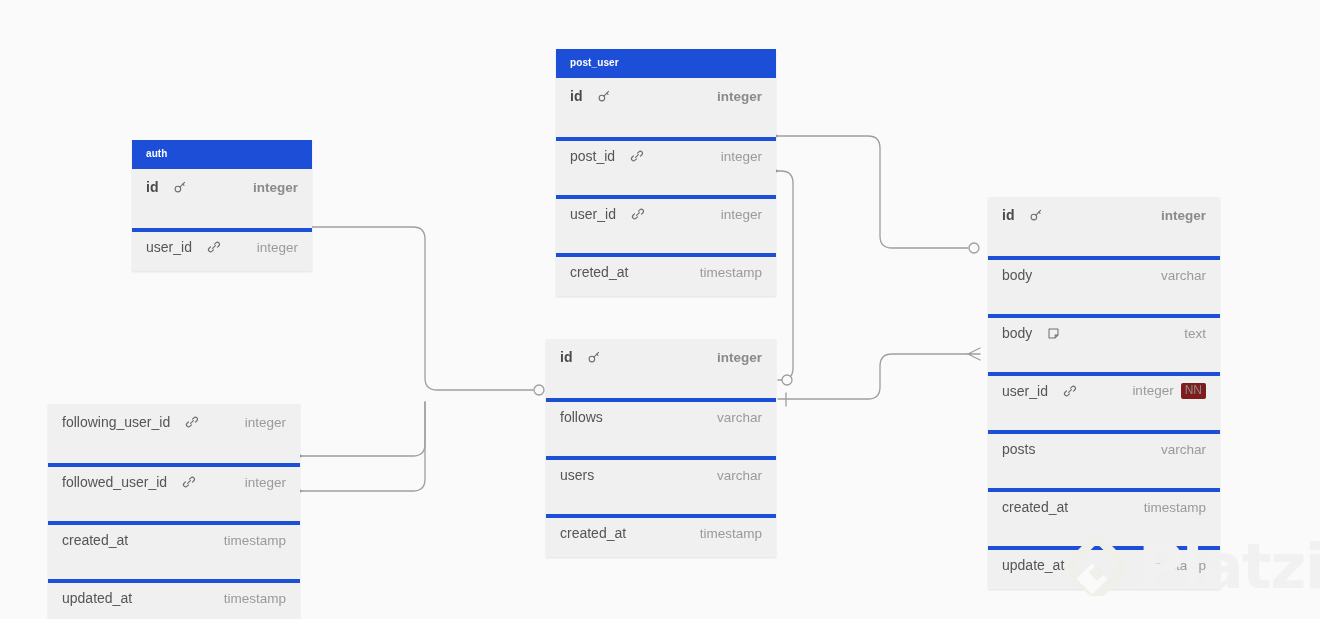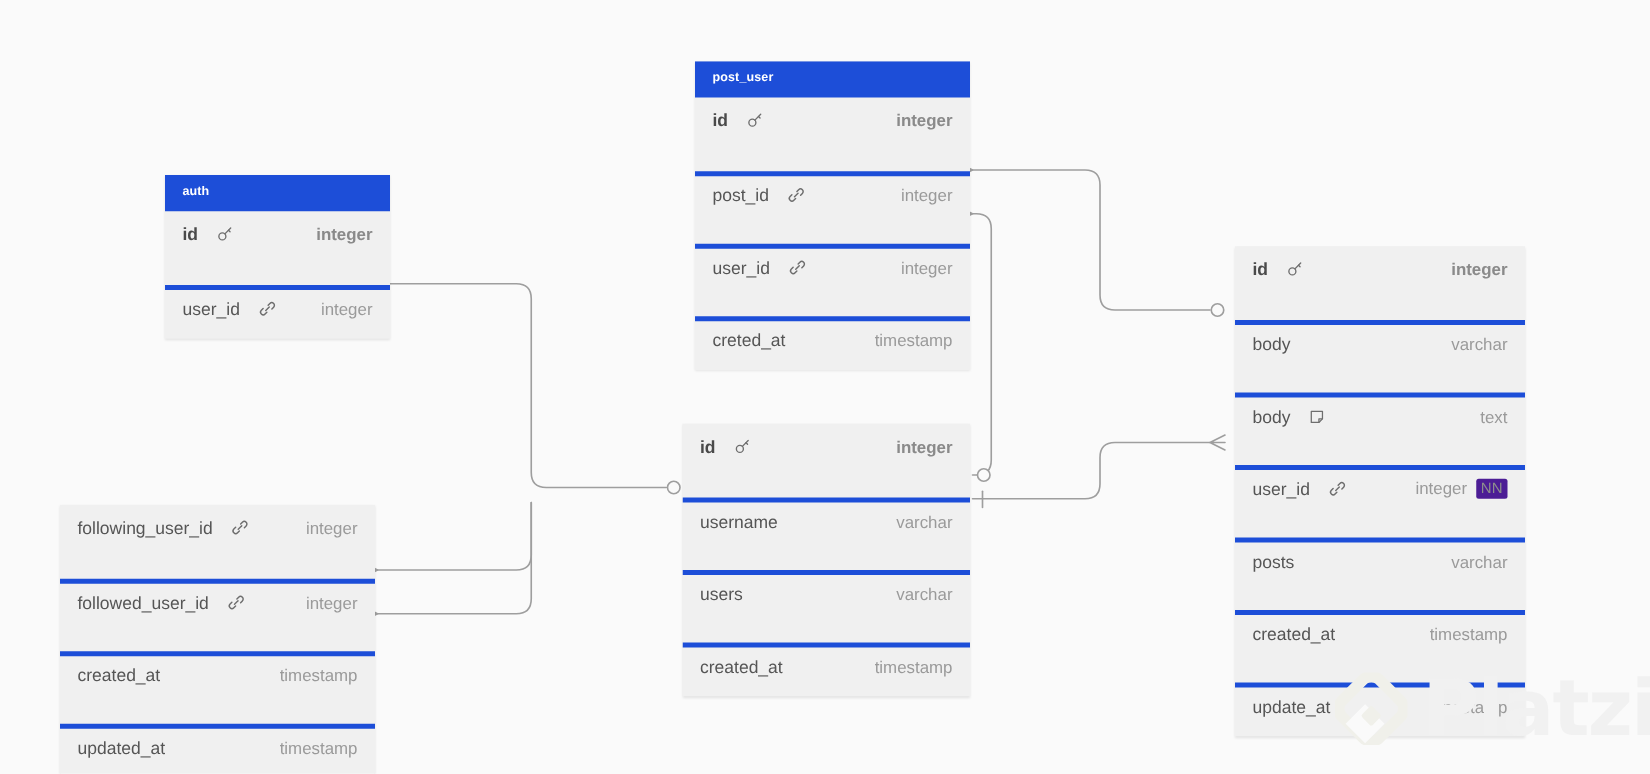--- a/index.html
+++ b/index.html
@@ -87,21 +87,21 @@
   .row.pk .col-type {
     font-weight: bold;
     color: #4a4a4a;
   }
   .row.pk .col-type {
     color: #8a8a8a;
   }
   .badge {
     font-size: 12px;
     color: #8d8d8d;
-    background: #4c1d95;
+    background: #7f1d1d;
     border-radius: 2px;
     padding: 1px 4px 2px 4px;
     line-height: 1.15;
   }
   .ic {
     display: inline-block;
     line-height: 0;
     flex: none;
   }
   .ic svg { display: block; }
@@ -378,21 +378,21 @@
                   </g>
                 </svg>
               </span>
             </div>
             <div class="col-type">
               <span>integer</span>
             </div>
           </div>
           <div class="row">
             <div class="col-name">
-              <span>username</span>
+              <span>follows</span>
             </div>
             <div class="col-type">
               <span>varchar</span>
             </div>
           </div>
           <div class="row">
             <div class="col-name">
               <span>users</span>
             </div>
             <div class="col-type">

